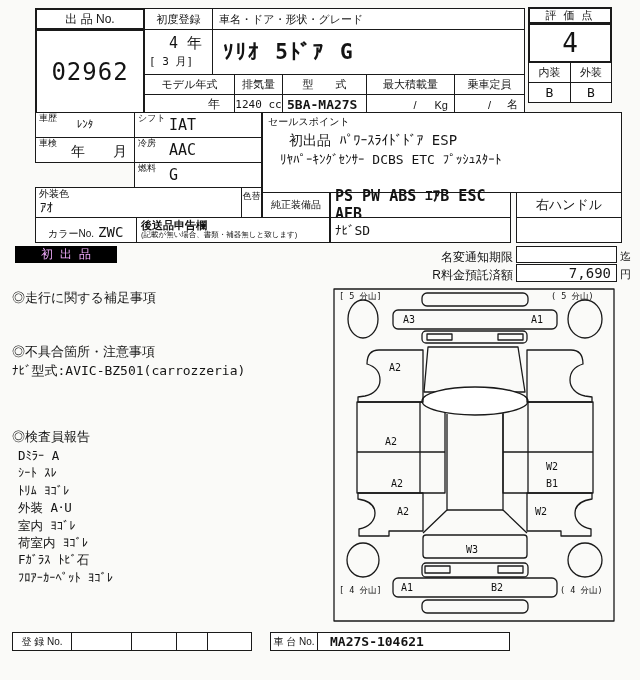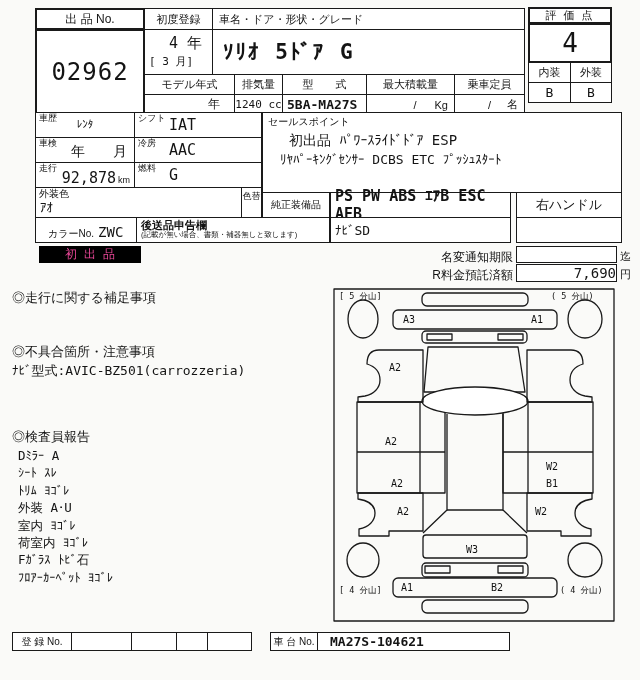--- a/index.html
+++ b/index.html
@@ -9,21 +9,21 @@
   .bx{border:1px solid #1a1a1a;background:#fff;}
   .bx2{border:2px solid #1a1a1a;background:#fff;}
   .ctr{display:flex;align-items:center;justify-content:center;}
   .mono{font-family:"DejaVu Sans Mono","Liberation Mono",monospace;}
   .clab{position:absolute;top:1px;left:3px;font-size:9px;line-height:1;}
   .cval{position:absolute;left:0;right:0;top:6px;text-align:center;font-size:11px;line-height:1;}
   .cval-l{position:absolute;left:34px;top:5px;font-size:15px;line-height:1;}
   .cval-r{position:absolute;right:7px;top:6px;font-size:14px;line-height:1;}
   .f9{font-size:9px;} .f10{font-size:10px;} .f11{font-size:11px;} .f12{font-size:12px;}
   .f13{font-size:13px;} .f14{font-size:14px;} .f15{font-size:15px;} .f21{font-size:21px;}
-  .badge{background:#000;color:#ec4899;letter-spacing:7px;margin-left:24px;}
+  .badge{background:#000;color:#f0abfc;letter-spacing:7px;}
   .note-title{font-size:13px;line-height:1.2;}
   .insp-item{font-size:12.5px;line-height:17.4px;white-space:pre;}
   .rrow{display:flex;height:100%;}
   .rcell{border-left:1px solid #1a1a1a;height:100%;box-sizing:border-box;display:flex;align-items:center;}
   .rcell:first-child{border-left:none;}
   svg text{font-family:"DejaVu Sans Mono","Liberation Mono",monospace;}
 </style>
 </head>
 <body>
 
@@ -80,27 +80,20 @@
 
   <div class="abs bx" style="left:35px;top:137px;width:100px;height:26px">
     <span class="clab">車検</span>
     <span class="cval-r">年　　月</span>
   </div>
   <div class="abs bx" style="left:134px;top:137px;width:128px;height:26px">
     <span class="clab">冷房</span>
     <span class="cval-l mono">AAC</span>
   </div>
 
-  <div class="abs bx" style="left:35px;top:162px;width:100px;height:26px">
-    <span class="clab">走行</span>
-    <span style="position:absolute;right:4px;top:6px;display:flex;align-items:baseline;gap:2px">
-      <span class="mono f15">92,878</span>
-      <span class="f9">km</span>
-    </span>
-  </div>
   <div class="abs bx" style="left:134px;top:162px;width:128px;height:26px">
     <span class="clab">燃料</span>
     <span class="cval-l mono">G</span>
   </div>
 
   <div class="abs bx" style="left:35px;top:187px;width:207px;height:31px">
     <span class="clab f10">外装色</span>
     <span class="mono f13" style="position:absolute;left:4px;bottom:2px">ｱｵ</span>
   </div>
   <div class="abs bx ctr f9" style="left:241px;top:187px;width:21px;height:31px;align-items:flex-start;padding-top:2px">色替</div>
@@ -126,21 +119,21 @@
   <div class="abs bx mono f13" style="left:330px;top:217px;width:181px;height:26px;display:flex;align-items:center;padding-left:4px">ﾅﾋﾞSD</div>
   <div class="abs bx" style="left:516px;top:217px;width:106px;height:26px"></div>
 
   <div class="abs ctr badge f12" style="left:15px;top:246px;width:102px;height:17px;padding-left:7px">初出品</div>
 
   <div class="abs f12" style="left:395px;top:249px;width:118px;text-align:right">名変通知期限</div>
   <div class="abs bx mono f13" style="left:516px;top:246px;width:101px;height:17px;text-align:right;padding-right:4px"></div>
   <div class="abs f11" style="left:620px;top:249px">迄</div>
 
   <div class="abs f12" style="left:377px;top:267px;width:136px;text-align:right">R料金預託済額</div>
-  <div class="abs bx mono f14" style="left:516px;top:264px;width:101px;height:18px;display:flex;align-items:center;justify-content:flex-end;">7,690</div>
+  <div class="abs bx mono f14" style="left:516px;top:264px;width:101px;height:18px;display:flex;align-items:center;justify-content:flex-end;padding-right:5px">7,690</div>
   <div class="abs f11" style="left:620px;top:267px">円</div>
 
   <div class="abs note-title" style="left:12px;top:290px">◎走行に関する補足事項</div>
   <div class="abs note-title" style="left:12px;top:344px">◎不具合箇所・注意事項</div>
   <div class="abs mono f13" style="left:12px;top:362px">ﾅﾋﾞ型式:AVIC-BZ501(carrozzeria)</div>
 
   <div class="abs note-title" style="left:12px;top:429px">◎検査員報告</div>
   <div class="abs mono" style="left:18px;top:447px">
     <div class="insp-item">Dﾐﾗｰ A</div>
     <div class="insp-item">ｼｰﾄ ｽﾚ</div>

